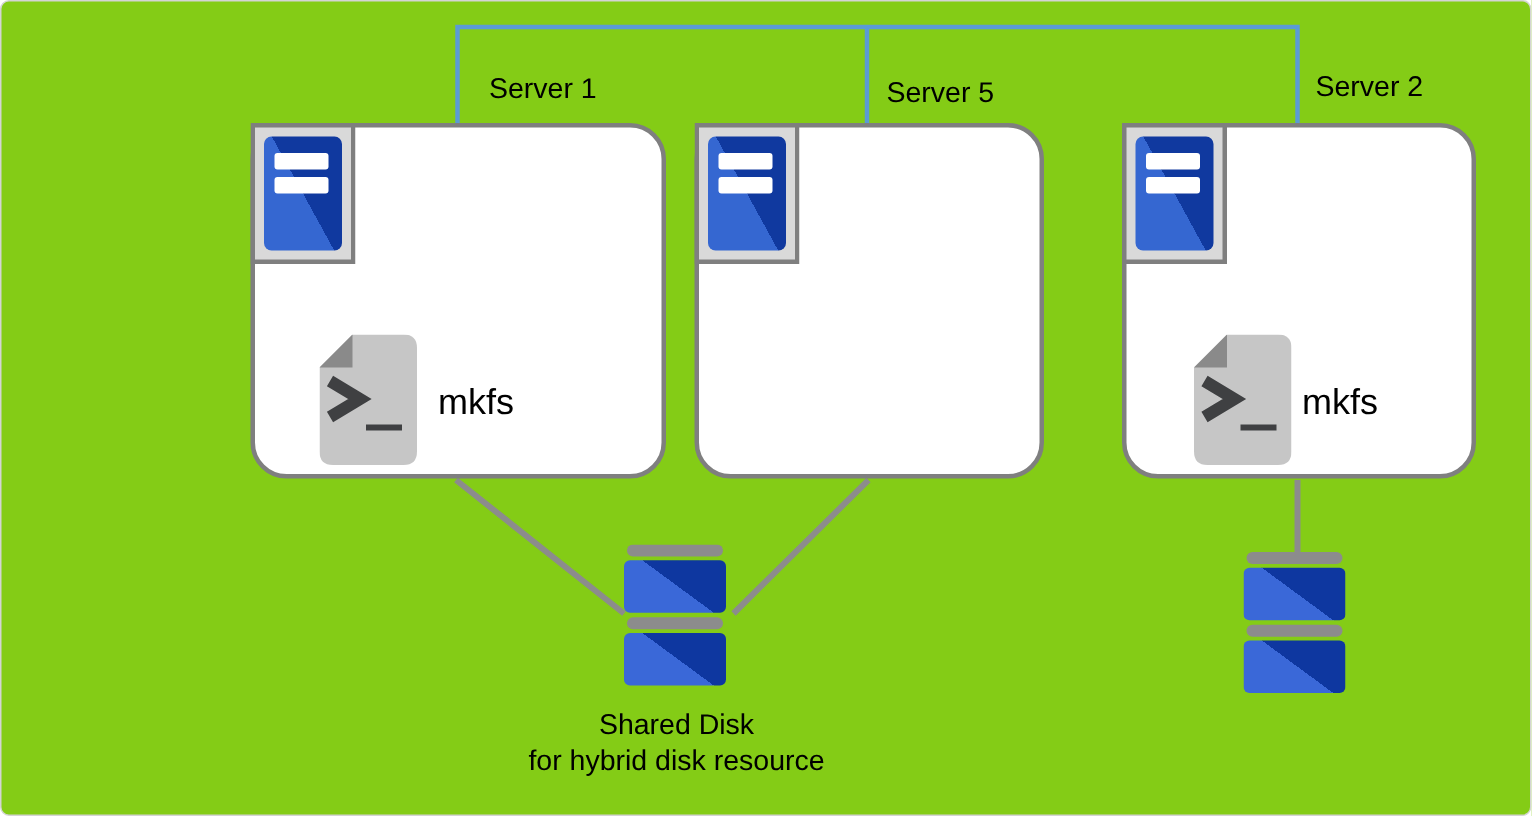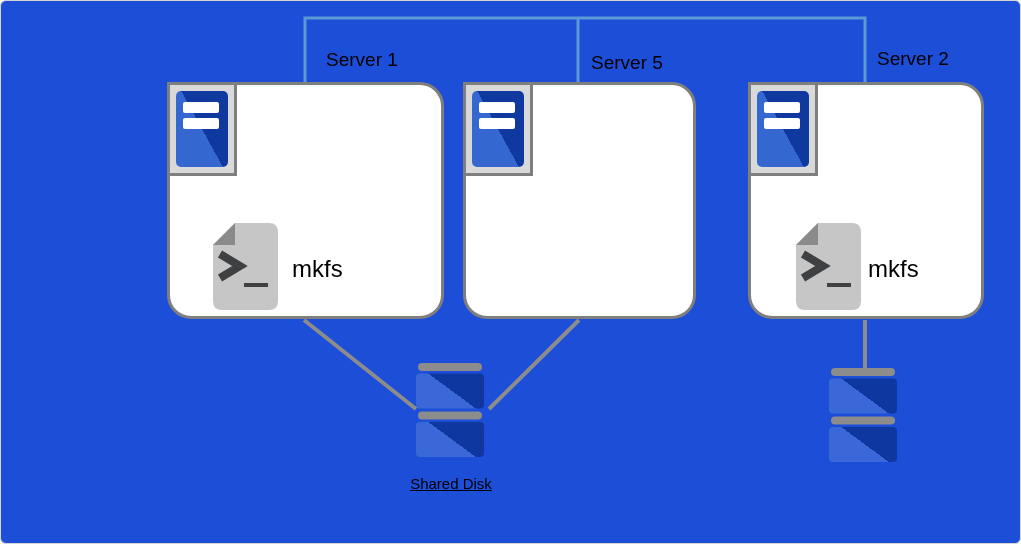--- a/index.html
+++ b/index.html
@@ -7,21 +7,21 @@
     padding: 0;
     background: #ffffff;
     font-family: "Liberation Sans", sans-serif;
   }
   .canvas {
     position: relative;
     width: 1019px;
     height: 542px;
     border: 1px solid var(--canvas-border-gray, #d4d4d4);
     border-radius: 6px;
-    background: #1d4ed8;
+    background: #84cc16;
     overflow: hidden;
   }
   .connectors {
     position: absolute;
     left: 0; top: 0;
     width: 1021px;
     height: 544px;
     pointer-events: none;
   }
   .net-line {
@@ -51,25 +51,24 @@
     white-space: nowrap;
   }
   .mkfs-label {
     position: absolute;
     font-size: 24px;
     color: var(--text-color, #000);
     white-space: nowrap;
   }
   .disk-label {
     position: absolute;
-    font-size: 15px;
+    font-size: 19px;
     line-height: 24px;
     text-align: center;
     color: var(--text-color, #000);
-    text-decoration: underline;
   }
 </style>
 </head>
 <body>
 
 <div class="canvas">
 
   <svg class="connectors" viewBox="0 0 1021 544">
     <path class="net-line" d="M304 81 L304 17 L864 17 L864 81 M577 17 L577 81"></path>
     <path class="disk-line" d="M303 319 L415 408 M578 319 L488 408 M864 319 L864 368"></path>
@@ -159,15 +158,16 @@
       </linearGradient>
     </defs>
     <rect x="2" y="0" width="64" height="8" rx="4" style="fill:var(--connector-gray,#8c8c8c)"></rect>
     <rect x="0" y="10.5" width="68" height="35" rx="4" fill="url(#gd2)"></rect>
     <rect x="2" y="48.5" width="64" height="8" rx="4" style="fill:var(--connector-gray,#8c8c8c)"></rect>
     <rect x="0" y="59" width="68" height="35" rx="4" fill="url(#gd2)"></rect>
   </svg>
 
   <div class="disk-label" style="left:300px;top:471px;width:300px">
     <div>Shared Disk</div>
+    <div>for hybrid disk resource</div>
   </div>
 
 </div>
 
 </body></html>

